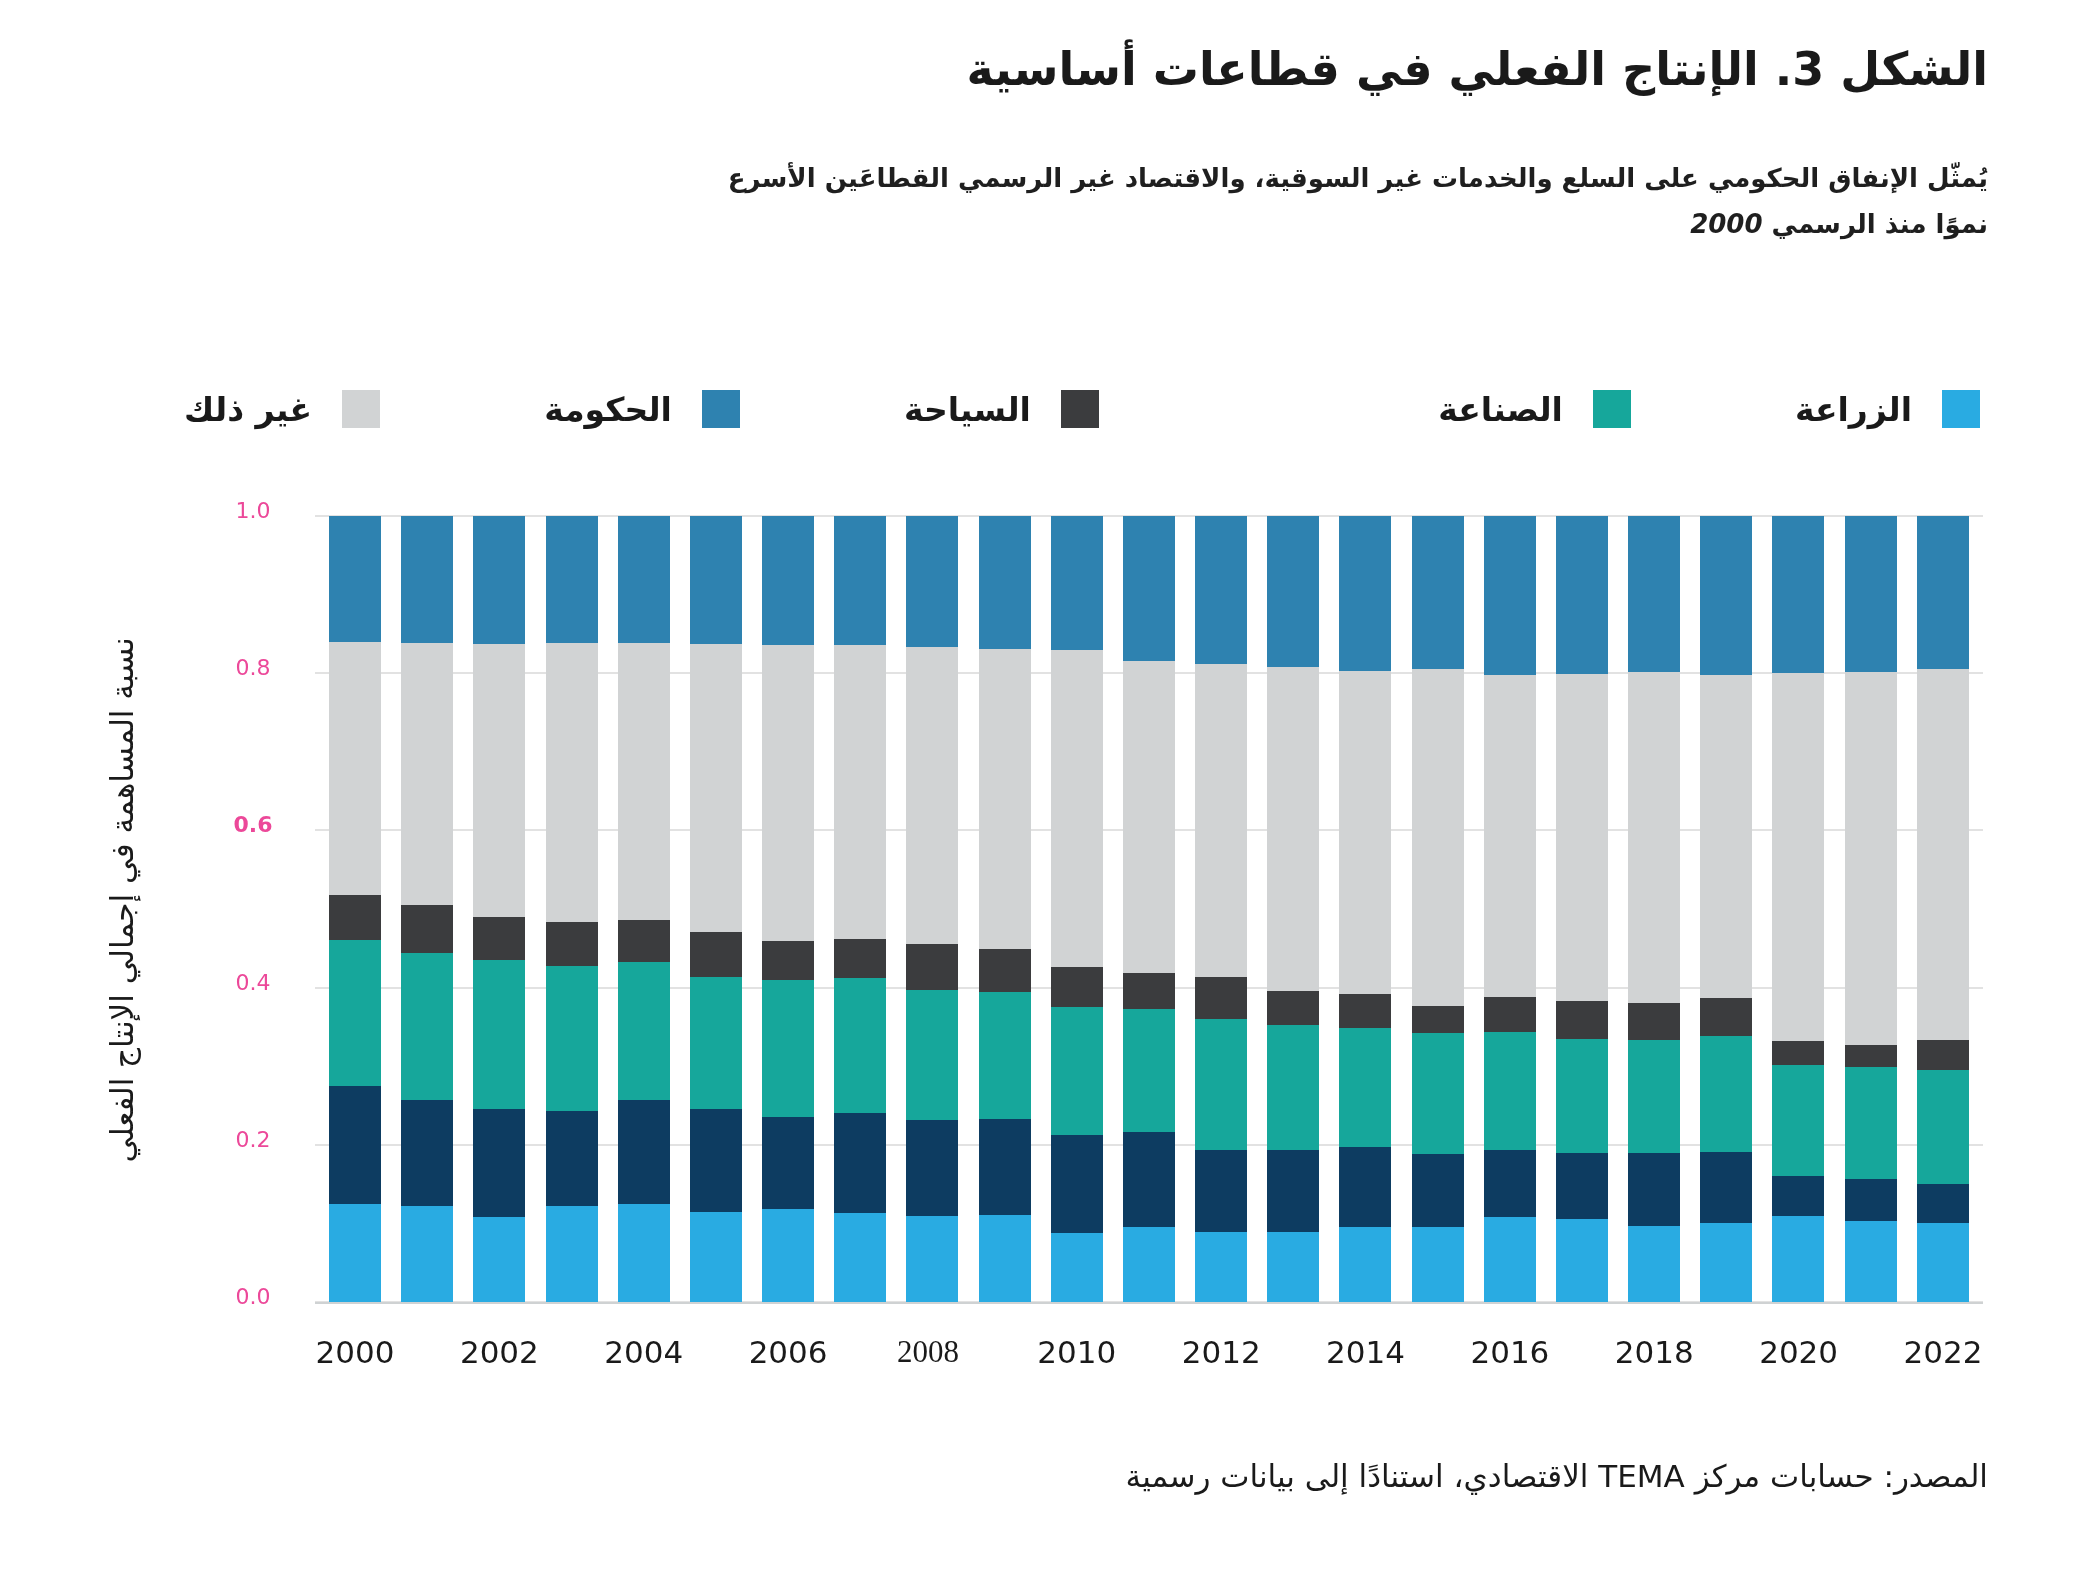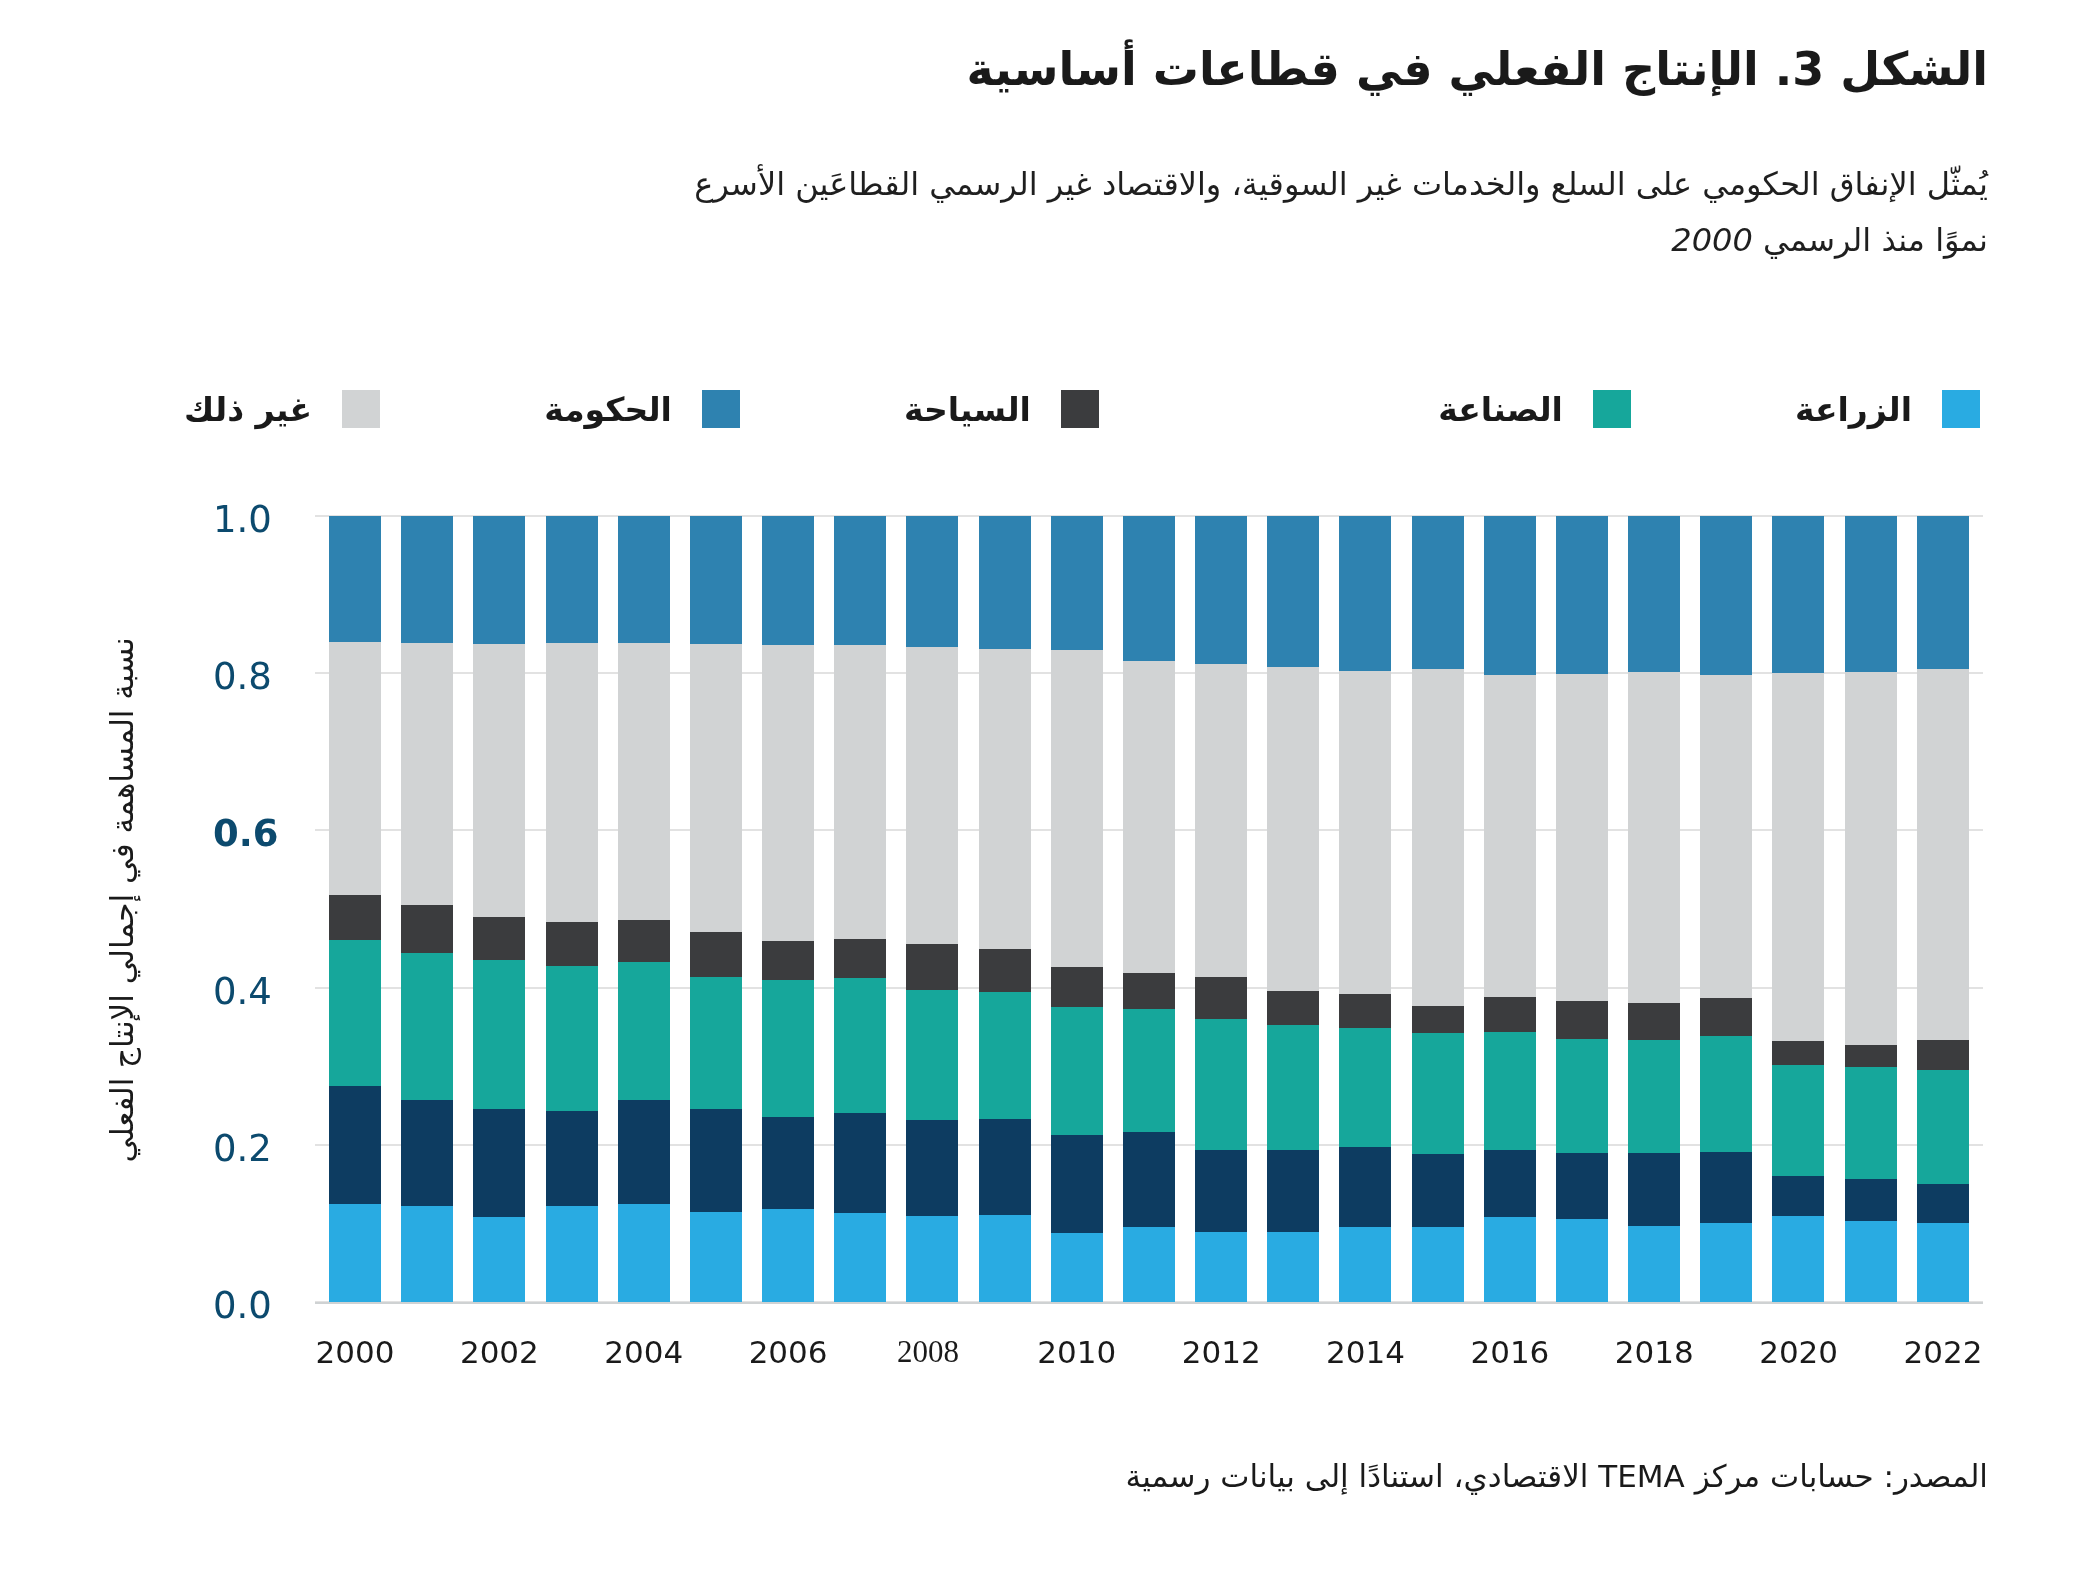--- a/index.html
+++ b/index.html
@@ -3,36 +3,36 @@
 <meta charset="utf-8">
 <style>
   * { margin:0; padding:0; box-sizing:border-box; }
   html,body { width:2084px; height:1587px; background:#ffffff; overflow:hidden;
               font-family:"DejaVu Sans", sans-serif; color:#1a1a1a; }
   .abs { position:absolute; }
 
   .title { top:42px; right:96px; left:200px; text-align:right;
            font-size:46px; font-weight:700; letter-spacing:-0.5px; }
   .subtitle { top:156px; right:96px; left:170px; text-align:right;
-              font-size:32px; font-weight:400; line-height:1.75; color:#1f1f1f; }
+              font-size:26px; font-weight:700; line-height:1.75; color:#1f1f1f; }
   .subtitle .yr { font-style:italic; }
 
   .legend { top:390px; right:104px; left:170px; display:flex; direction:rtl;
             justify-content:space-between; align-items:flex-start;
             font-size:33px; font-weight:700; }
   .legend-item { display:flex; direction:rtl; align-items:flex-start; }
   .legend-swatch { width:38px; height:38px; flex:0 0 38px; margin-left:30px; }
   .legend-label { line-height:40px; text-align:right;margin-left:14px; }
   .legend-item:nth-child(2) .legend-label { width:300px; }
 
   .chart { left:315px; top:516px; width:1668px; height:786px; direction:ltr; }
   .gridline { position:absolute; left:0; right:0; height:2px; background:#e2e2e2; }
   .baseline { position:absolute; left:0; right:0; bottom:-2px; height:2px; background:#cfd2d3; }
-  .ytick { position:absolute; width:80px; left:-102px; text-align:left;
-           font-size:37px; color:#0c4a6e; }
+  .ytick { position:absolute; width:80px; left:-102px; text-align:center;
+           font-size:22px; color:#ec4899; }
   .bars { position:absolute; left:0; top:0; width:100%; height:100%;
           display:flex; justify-content:space-between; align-items:flex-end; padding:0 14px; }
   .bar { width:52px; height:100%; display:flex; flex-direction:column-reverse; }
   .seg { width:100%; }
   .xlabels { position:absolute; left:0; top:818px; width:100%; height:40px; }
   .xlabel { position:absolute; transform:translateX(-50%); font-size:31px; color:#1a1a1a; white-space:nowrap; }
 
   .ylabel { top:900px; left:122px; transform:translate(-50%,-50%) rotate(-90deg);
             transform-origin:center; white-space:nowrap; font-size:31px; direction:rtl; }
 

